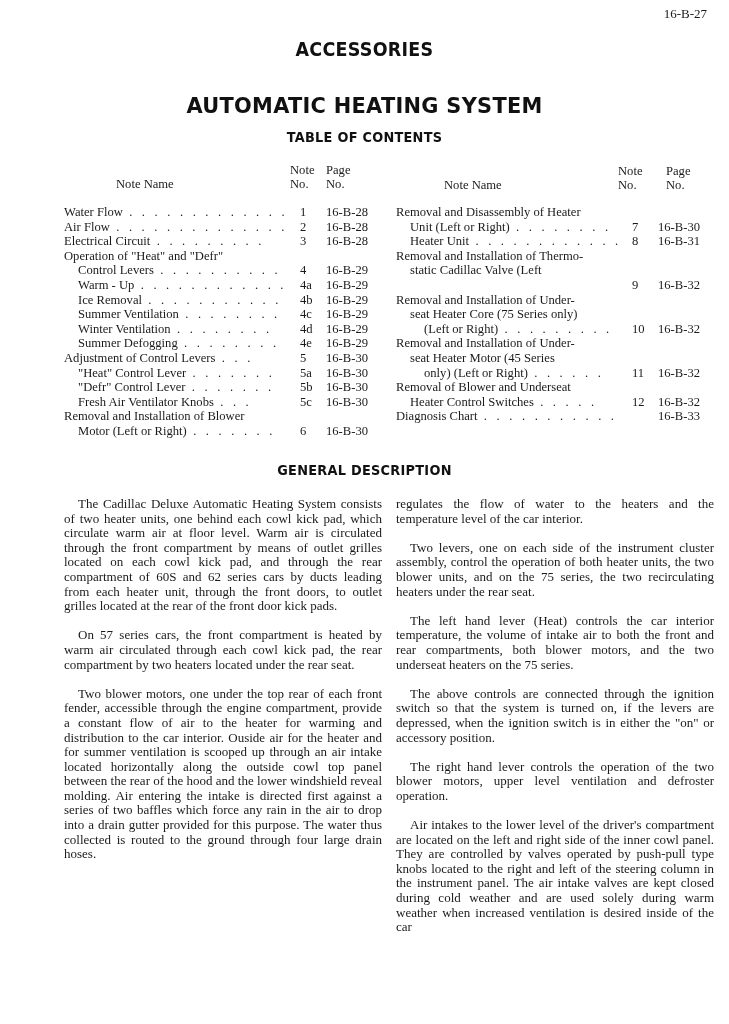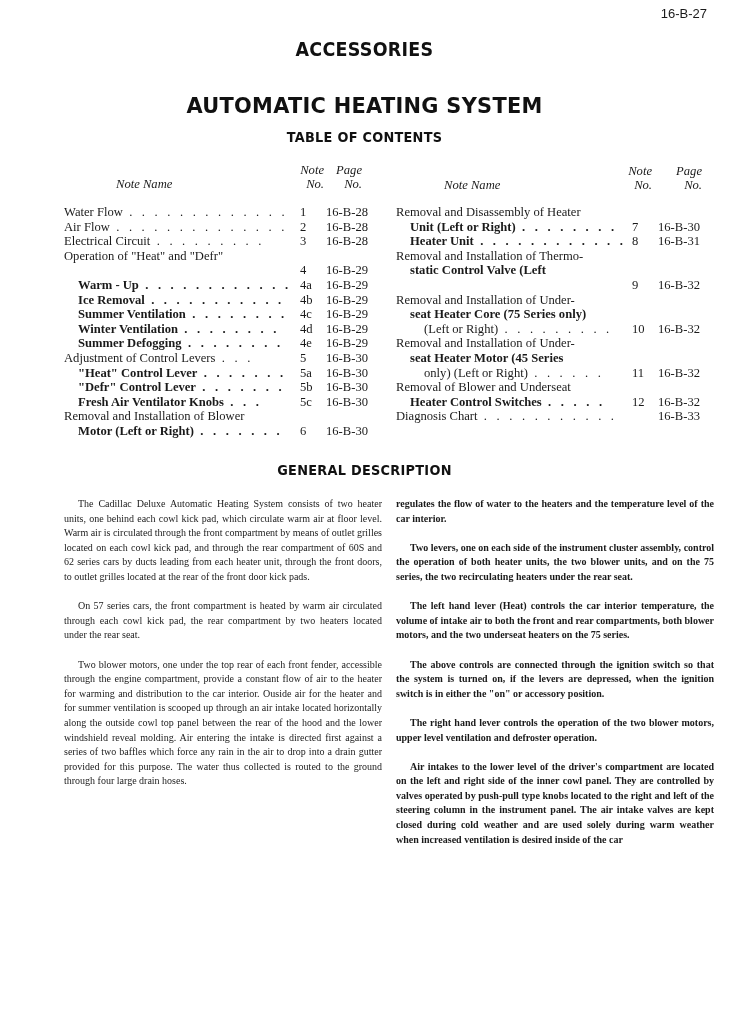--- a/index.html
+++ b/index.html
@@ -3,63 +3,63 @@
 <meta charset="utf-8">
 <style>
   html, body { margin: 0; padding: 0; background: #ffffff; }
   body {
     width: 729px; height: 1024px; position: relative; overflow: hidden;
     color: #1a1a1a;
     font-family: "DejaVu Serif", "Liberation Serif", serif;
   }
   .page-number {
     position: absolute; top: 6px; right: 22px;
-    font-family: Liberation Sans, sans-serif; font-size: 13px;
+    font-family: Liberation Serif, serif; font-size: 13px;
   }
   .h-sans {
     position: absolute; left: 0; right: 0; text-align: center;
     font-family: "DejaVu Sans", "Liberation Sans", sans-serif;
     font-weight: bold; letter-spacing: 0.3px; color: #111;
   }
   .h1 { top: 38px; font-size: 19px; transform: scaleX(0.92); }
   .h2 { top: 93px; font-size: 22px; transform: scaleX(0.95); }
   .h3 { top: 129px; font-size: 14px; transform: scaleX(0.92); }
   .h4 { top: 462px; font-size: 14px; transform: scaleX(0.92); }
 
   .toc-col { position: absolute; top: 163px; font-family: "Liberation Serif", serif; font-size: 12.6px; }
   .toc-left { left: 64px; width: 316px; }
   .toc-right { left: 396px; width: 318px; }
   .toc-head { position: relative; height: 42px; }
-  .toc-head span { position: absolute; text-align: right; line-height: 14px; font-style: italic; }
+  .toc-head span { position: absolute; text-align: left; line-height: 14px; }
   .toc-left .hn { left: 52px; top: 14px; }
   .toc-left .hno { left: 226px; top: 0; width: 34px; }
   .toc-left .hpg { left: 262px; top: 0; width: 36px; }
   .toc-right .hn { left: 48px; top: 15px; }
   .toc-right .hno { left: 222px; top: 1px; width: 34px; }
   .toc-right .hpg { left: 270px; top: 1px; width: 36px; }
 
   .toc-row { position: relative; height: 14.6px; line-height: 14.6px; white-space: nowrap; }
   .toc-row .nm { position: absolute; left: 0; }
   .toc-row .no { position: absolute; }
   .toc-row .pg { position: absolute; }
   .toc-left .no { left: 236px; }
   .toc-left .pg { left: 262px; }
   .toc-right .no { left: 236px; }
   .toc-right .pg { left: 262px; }
-  .ind1 { padding-left: 14px; font-weight: bold; }
+  .ind1 { padding-left: 14px; }
   .ind2 { padding-left: 28px; }
   .dots { letter-spacing: 3.2px; }
 
   .body-col {
     position: absolute; top: 497px; width: 318px;
-    font-family: "Liberation Serif", serif; font-size: 10px; line-height: 14.6px;
+    font-family: "Liberation Serif", serif; font-size: 13px; line-height: 14.6px;
     text-align: justify;
   }
   .body-left { left: 64px; }
-  .body-right { left: 396px; font-weight: bold; }
+  .body-right { left: 396px; }
   .body-col p { margin: 0 0 14.6px 0; text-indent: 14px; }
   .body-col p.cont { text-indent: 0; }
 </style>
 </head>
 <body>
 
 <div class="page-number">16-B-27</div>
 <div class="h-sans h1">ACCESSORIES</div>
 <div class="h-sans h2">AUTOMATIC HEATING SYSTEM</div>
 <div class="h-sans h3">TABLE OF CONTENTS</div>
@@ -85,20 +85,21 @@
         <span class="nm"><span>Electrical Circuit</span><span class="dots"> . . . . . . . . .</span></span>
         <span class="no">3</span>
         <span class="pg">16-B-28</span>
       </div>
       <div class="toc-row">
         <span class="nm"><span>Operation of "Heat" and "Defr"</span><span class="dots"></span></span>
         <span class="no"></span>
         <span class="pg"></span>
       </div>
       <div class="toc-row">
+        <span class="nm ind1"><span>Control Levers</span><span class="dots"> . . . . . . . . . .</span></span>
         <span class="no">4</span>
         <span class="pg">16-B-29</span>
       </div>
       <div class="toc-row">
         <span class="nm ind1"><span>Warm - Up</span><span class="dots"> . . . . . . . . . . . .</span></span>
         <span class="no">4a</span>
         <span class="pg">16-B-29</span>
       </div>
       <div class="toc-row">
         <span class="nm ind1"><span>Ice Removal</span><span class="dots"> . . . . . . . . . . .</span></span>
@@ -174,21 +175,21 @@
         <span class="nm ind1"><span>Heater Unit</span><span class="dots"> . . . . . . . . . . . .</span></span>
         <span class="no">8</span>
         <span class="pg">16-B-31</span>
       </div>
       <div class="toc-row">
         <span class="nm"><span>Removal and Installation of Thermo-</span><span class="dots"></span></span>
         <span class="no"></span>
         <span class="pg"></span>
       </div>
       <div class="toc-row">
-        <span class="nm ind1"><span>static Control Valve (Left</span><span class="dots"></span></span>
+        <span class="nm ind1"><span>static Cadillac Valve (Left</span><span class="dots"></span></span>
         <span class="no"></span>
         <span class="pg"></span>
       </div>
       <div class="toc-row">
         <span class="no">9</span>
         <span class="pg">16-B-32</span>
       </div>
       <div class="toc-row">
         <span class="nm"><span>Removal and Installation of Under-</span><span class="dots"></span></span>
         <span class="no"></span>

